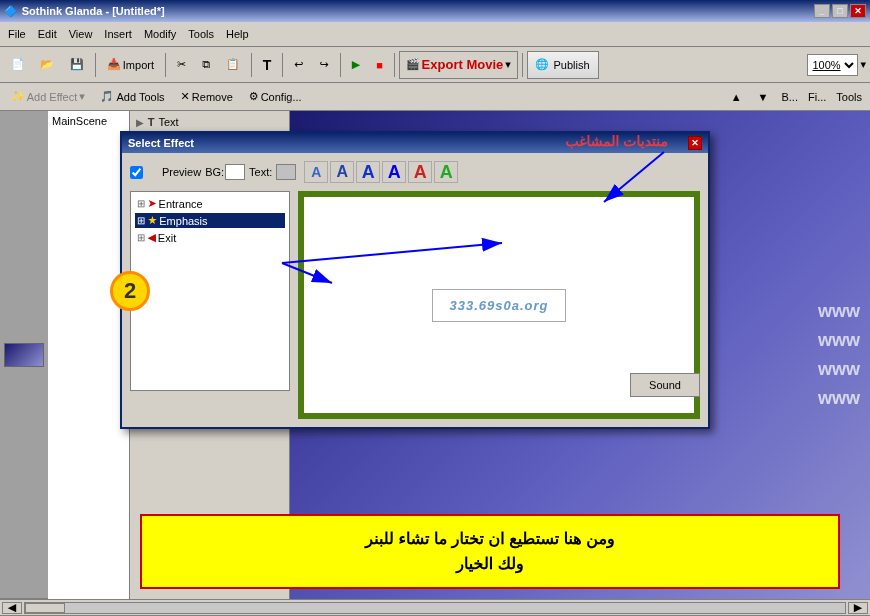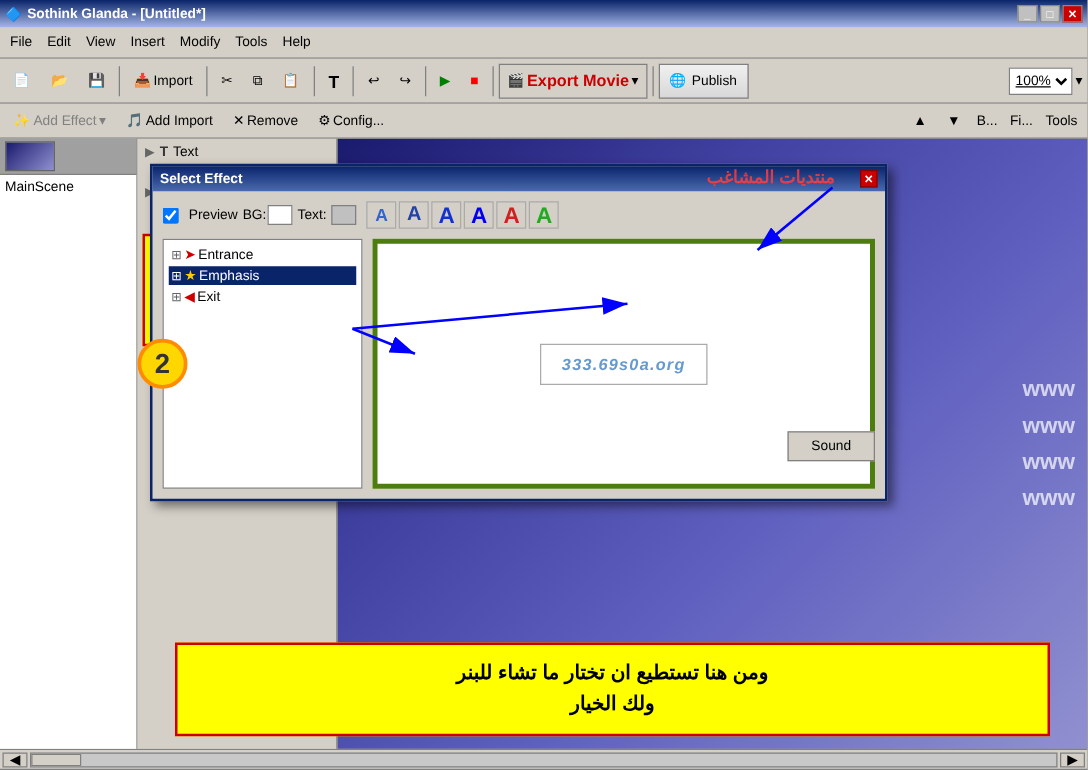--- a/index.html
+++ b/index.html
@@ -105,25 +105,25 @@
 
     
     .main-layout {
       display: flex;
       height: calc(616px - 22px - 20px - 36px - 28px - 22px);
       position: relative;
     }
 
     
     .left-panel {
-      width: 110px;
+      width: 130px;
       background: #d4d0c8;
       border-right: 1px solid #808080;
       display: flex;
-      flex-direction: column;
+      flex-direction: row;
     }
     .left-panel-header {
       background: #a0a0a0;
       padding: 2px 4px;
       font-size: 11px;
       border-bottom: 1px solid #808080;
       display: flex; align-items: center; gap: 4px;
     }
     .scene-area {
       background: white;
@@ -252,21 +252,21 @@
       padding: 8px;
     }
 
     .dialog-toolbar {
       display: flex;
       align-items: center;
       gap: 4px;
       margin-bottom: 8px;
       font-size: 11px;
     }
-    .preview-check { display: flex; align-items: center; gap: 8px; }
+    .preview-check { display: flex; align-items: center; gap: 19px; }
     .bg-label { display: flex; align-items: center; gap: 1px; }
     .color-box { width: 20px; height: 16px; background: white; border: 1px solid #808080; }
     .text-label { display: flex; align-items: center; gap: 4px; }
     .text-color-box { width: 20px; height: 16px; background: #e0e0e0; border: 1px solid #808080; }
 
     .letter-btns { display: flex; gap: 2px; margin-left: 4px; }
     .letter-btn {
       font-size: 16px;
       font-weight: bold;
       cursor: pointer;
@@ -293,22 +293,22 @@
     .effect-group-header {
       display: flex; align-items: center; gap: 2px;
       padding: 1px 2px;
       cursor: pointer;
     }
     .effect-group-header.selected { background: #0a246a; color: white; }
 
     .preview-area {
       flex: 1;
       background: white;
-      border: 4px solid #4d7c0f;
-      height: 200px;
+      border: 6px solid #4d7c0f;
+      height: 228px;
       display: flex;
       flex-direction: column;
     }
     .preview-top {
       flex: 1;
       display: flex;
       align-items: center;
       justify-content: center;
       position: relative;
     }
@@ -480,21 +480,21 @@
 </div>
 
 <div class="secondary-toolbar">
   <div class="sec-btn disabled">
     <span>✨</span>
     <span>Add Effect</span>
     <span>▾</span>
   </div>
   <div class="sec-btn">
     <span>🎵</span>
-    <span>Add Import</span>
+    <span>Add Tools</span>
   </div>
   <div class="sec-btn">
     <span>✕</span>
     <span>Remove</span>
   </div>
   <div class="sec-btn">
     <span>⚙</span>
     <span>Config...</span>
   </div>
   <div style="flex:1"></div>

